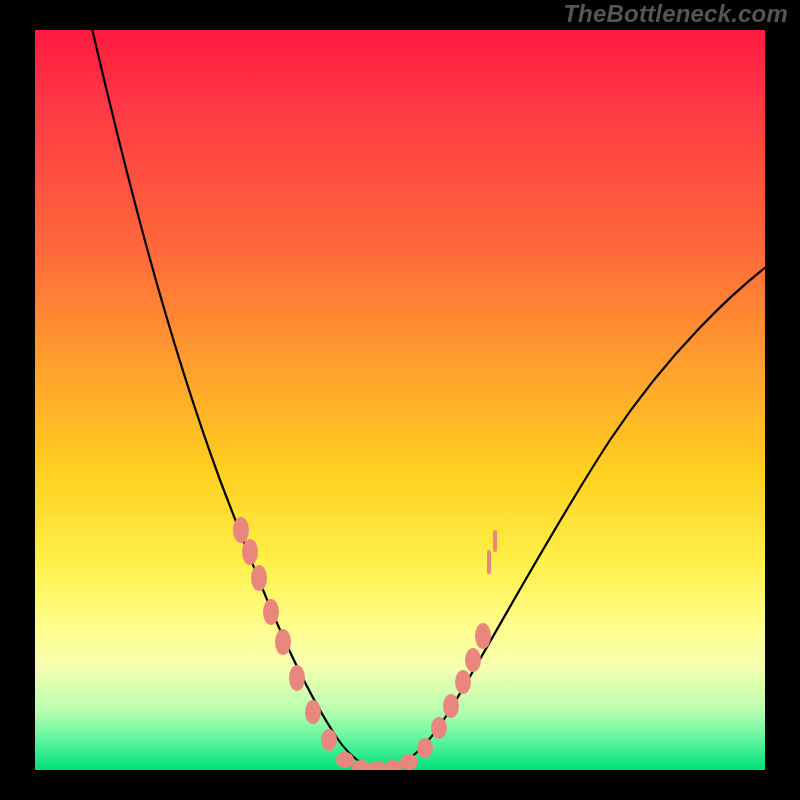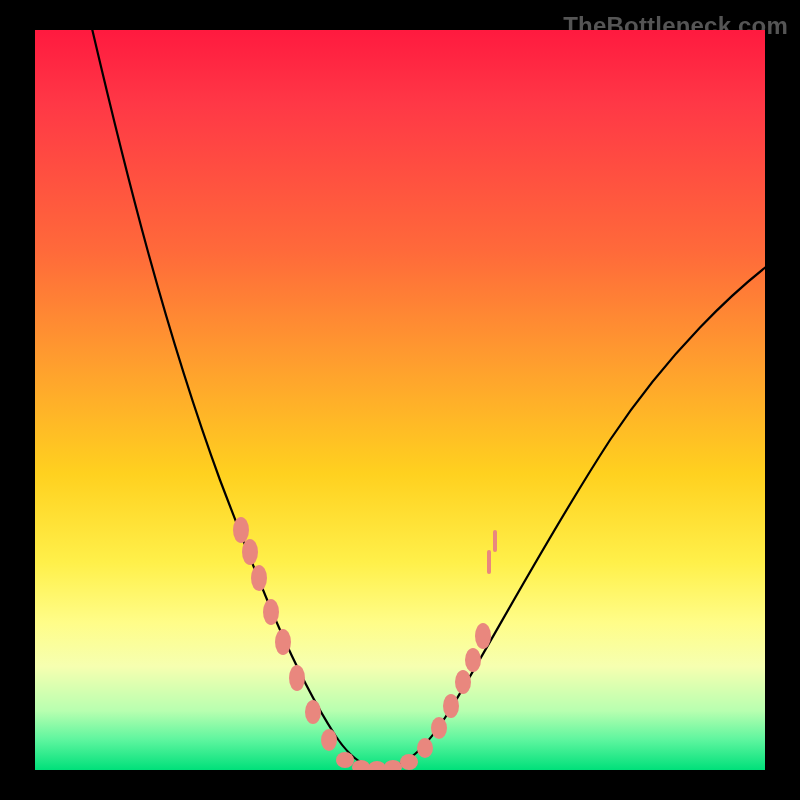--- a/index.html
+++ b/index.html
@@ -36,26 +36,27 @@
       #fff04a 72%,
       #fffd88 80%,
       #f6ffb0 86%,
       #b8ffb0 92%,
       #5cf59e 96%,
       #00e07a 100%
     );
   }
   .attribution {
     position: absolute;
-    top: 12px;
+    top: 0;
     right: 12px;
     color: #555;
     font-size: 24px;
     font-weight: 600;
     letter-spacing: 0.2px;
+    font-style: italic;
   }
   svg.curve {
     position: absolute;
     left: 0;
     top: 0;
     width: 730px;
     height: 740px;
   }
   .curve path.line {
     fill: none;

